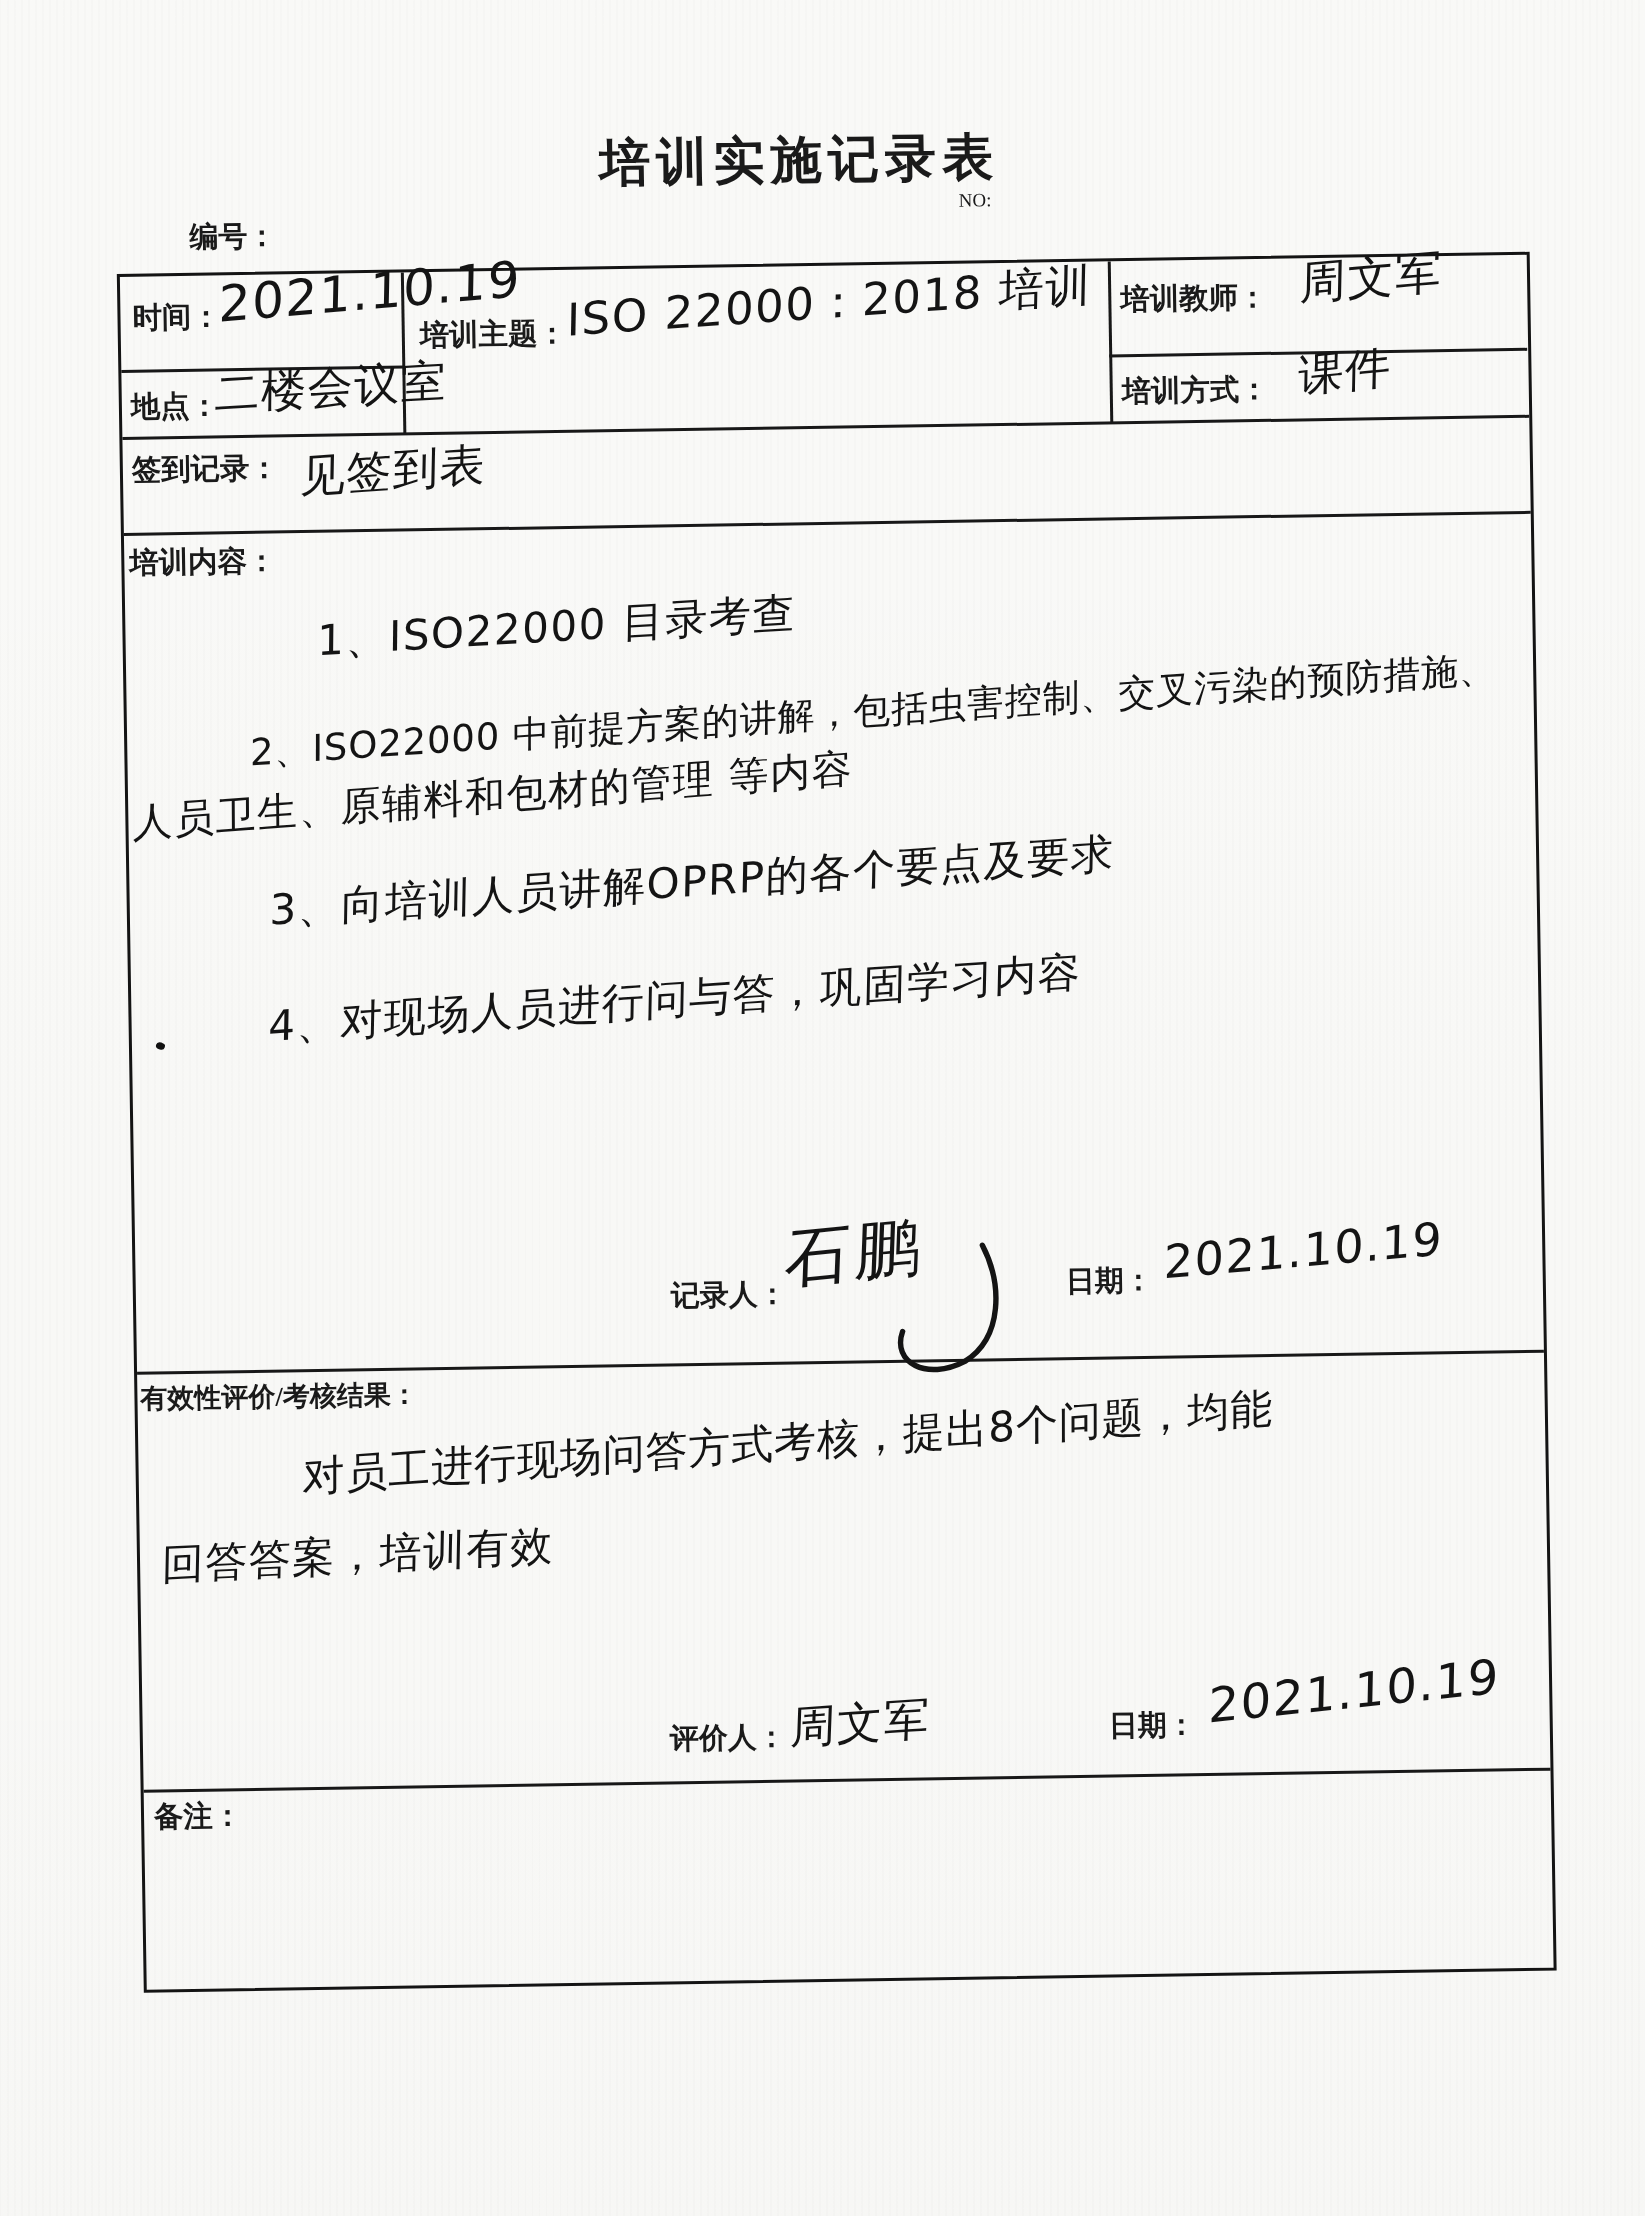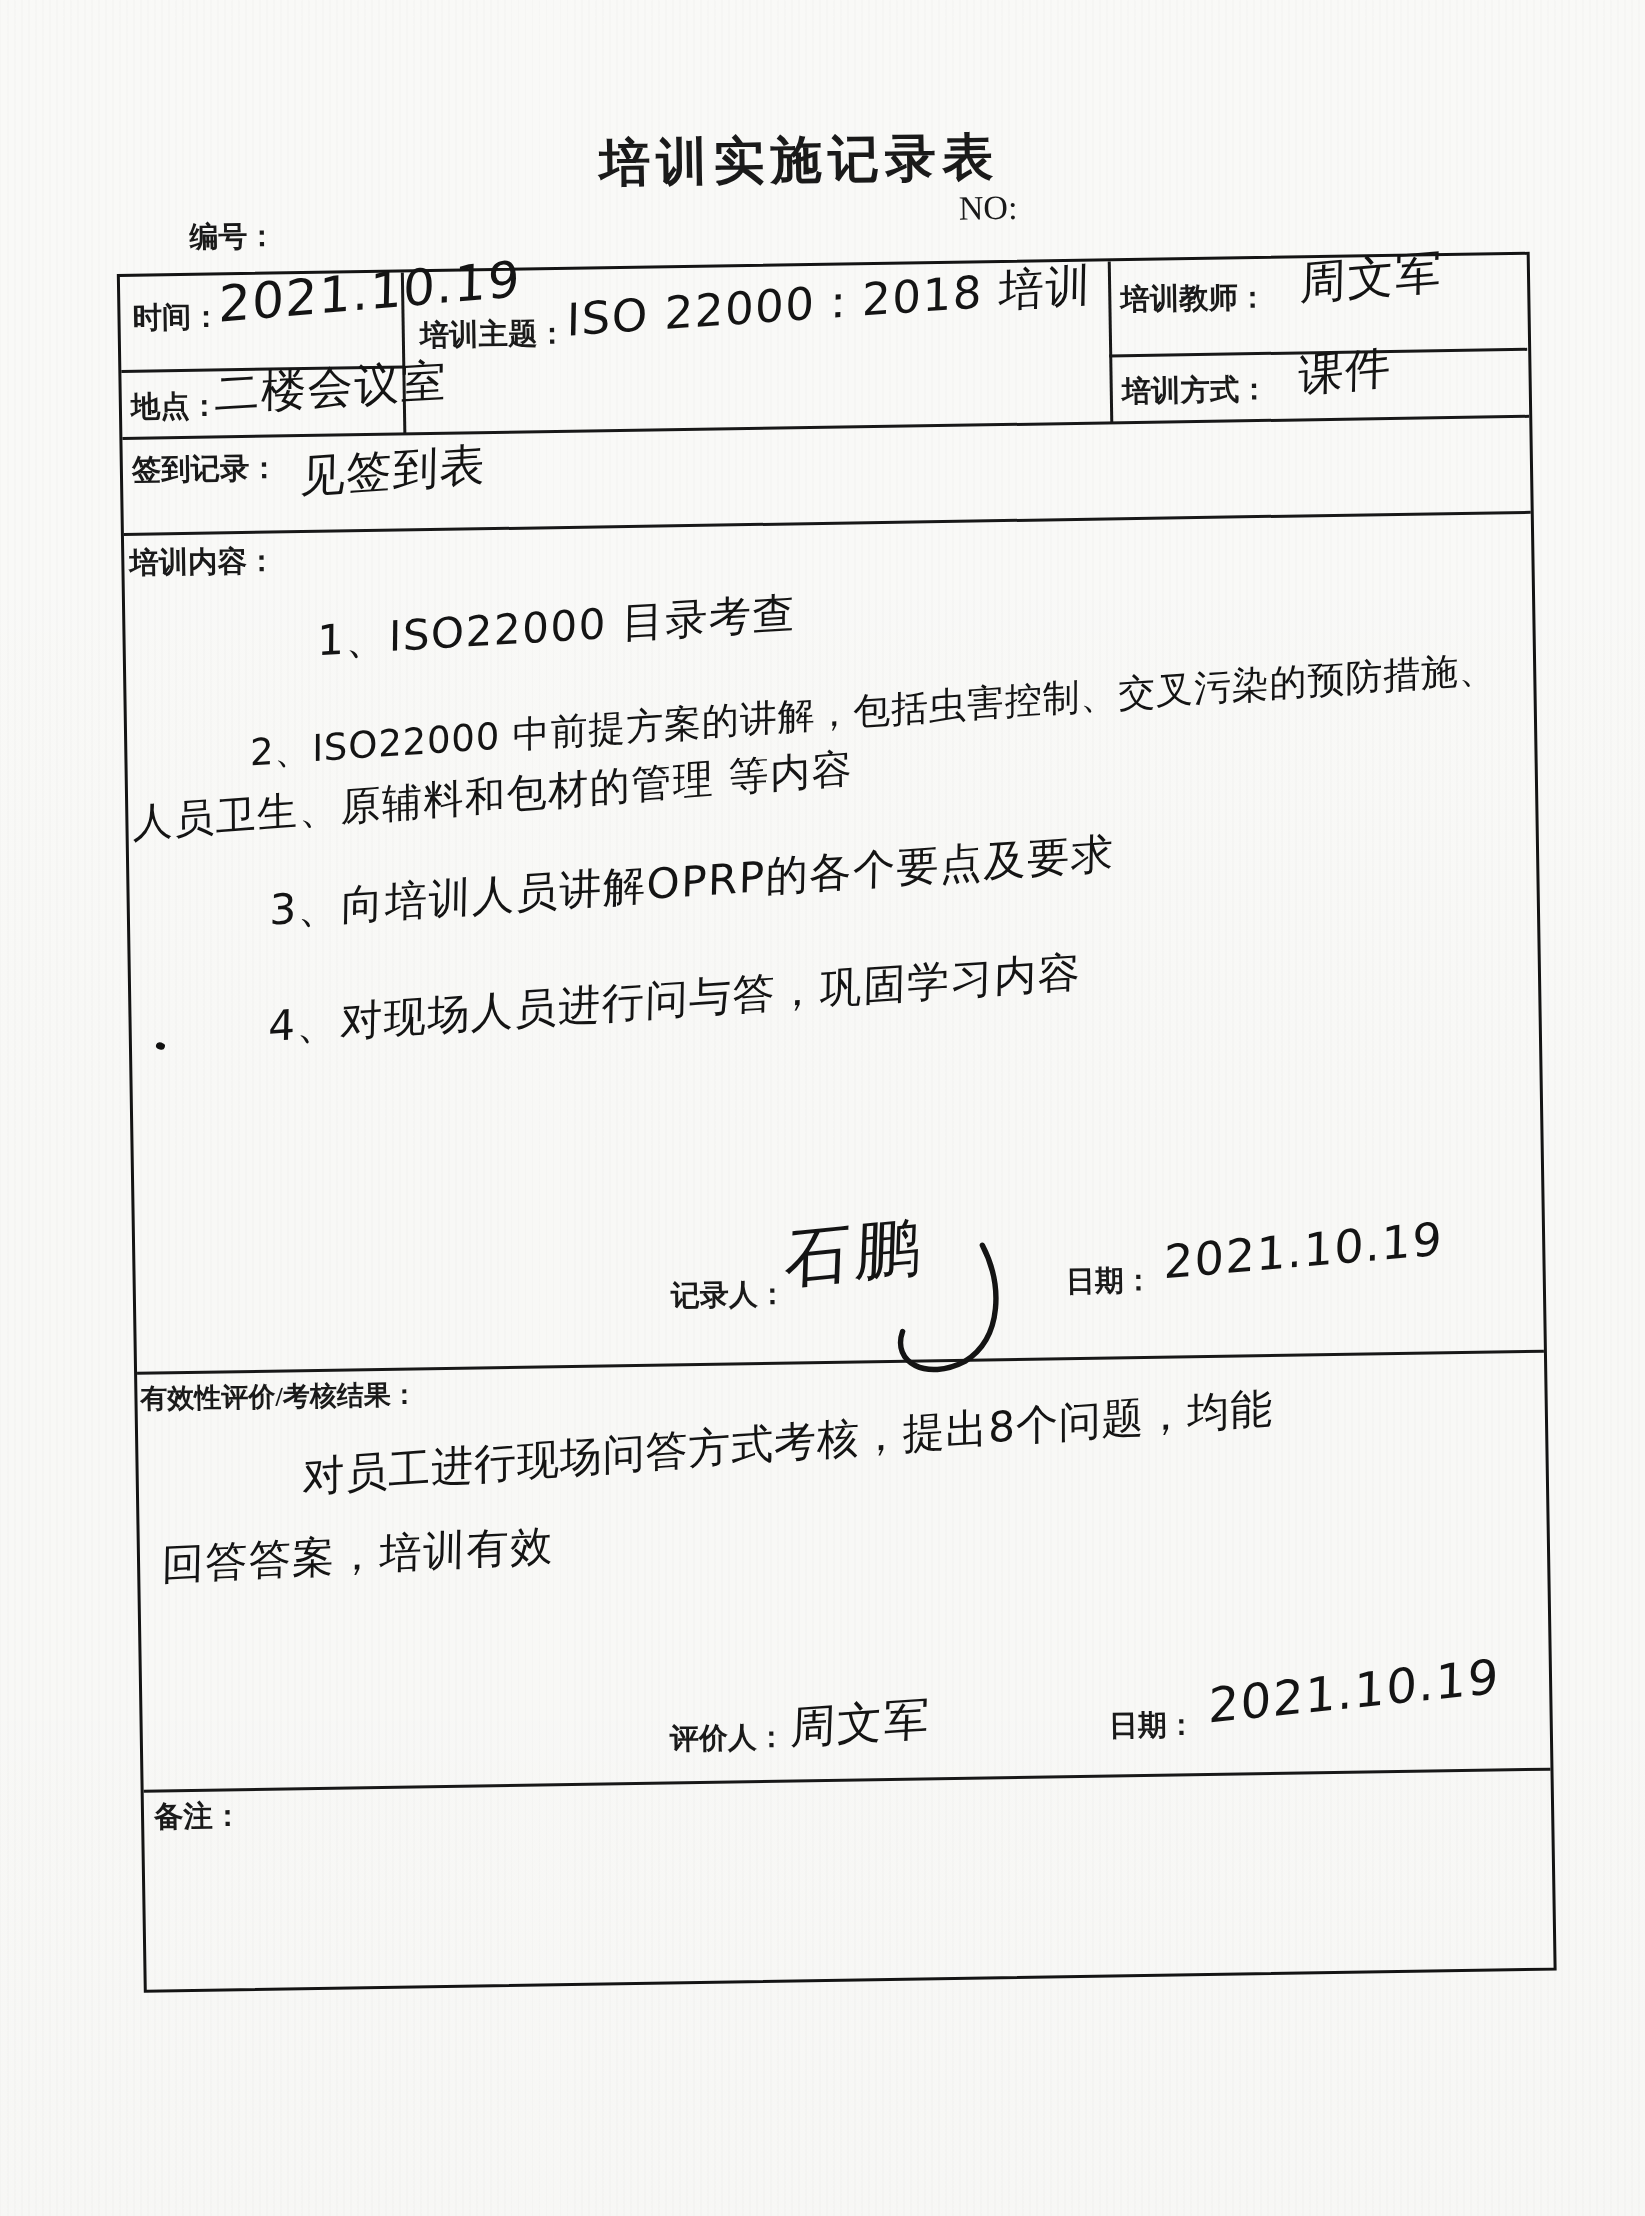--- a/index.html
+++ b/index.html
@@ -18,21 +18,21 @@
       repeating-linear-gradient(90deg, rgba(60,60,60,0.015) 0 1.5px, transparent 1.5px 7px),
       linear-gradient(180deg, rgba(0,0,0,0.01), rgba(0,0,0,0.02));
     pointer-events:none;
   }
   .sheet{position:absolute;inset:0;transform:rotate(-0.9deg);transform-origin:50% 50%;}
 
   .printed{position:absolute;font-family:"Liberation Serif", serif;color:#1a1a1a;white-space:nowrap;}
   .b{font-weight:bold;}
 
   .title{font-size:51px;font-weight:bold;letter-spacing:6.2px;}
-  .no{font-size:34px;font-family:"Liberation Serif",serif;}
+  .no{font-size:19px;font-family:"Liberation Serif",serif;}
 
   
   .hw{
     position:absolute;white-space:nowrap;
     font-family:"DejaVu Sans", sans-serif;
     color:#141414;font-weight:500;
     transform:skewX(-5deg) rotate(-3deg);
     letter-spacing:1.5px;
   }
 

